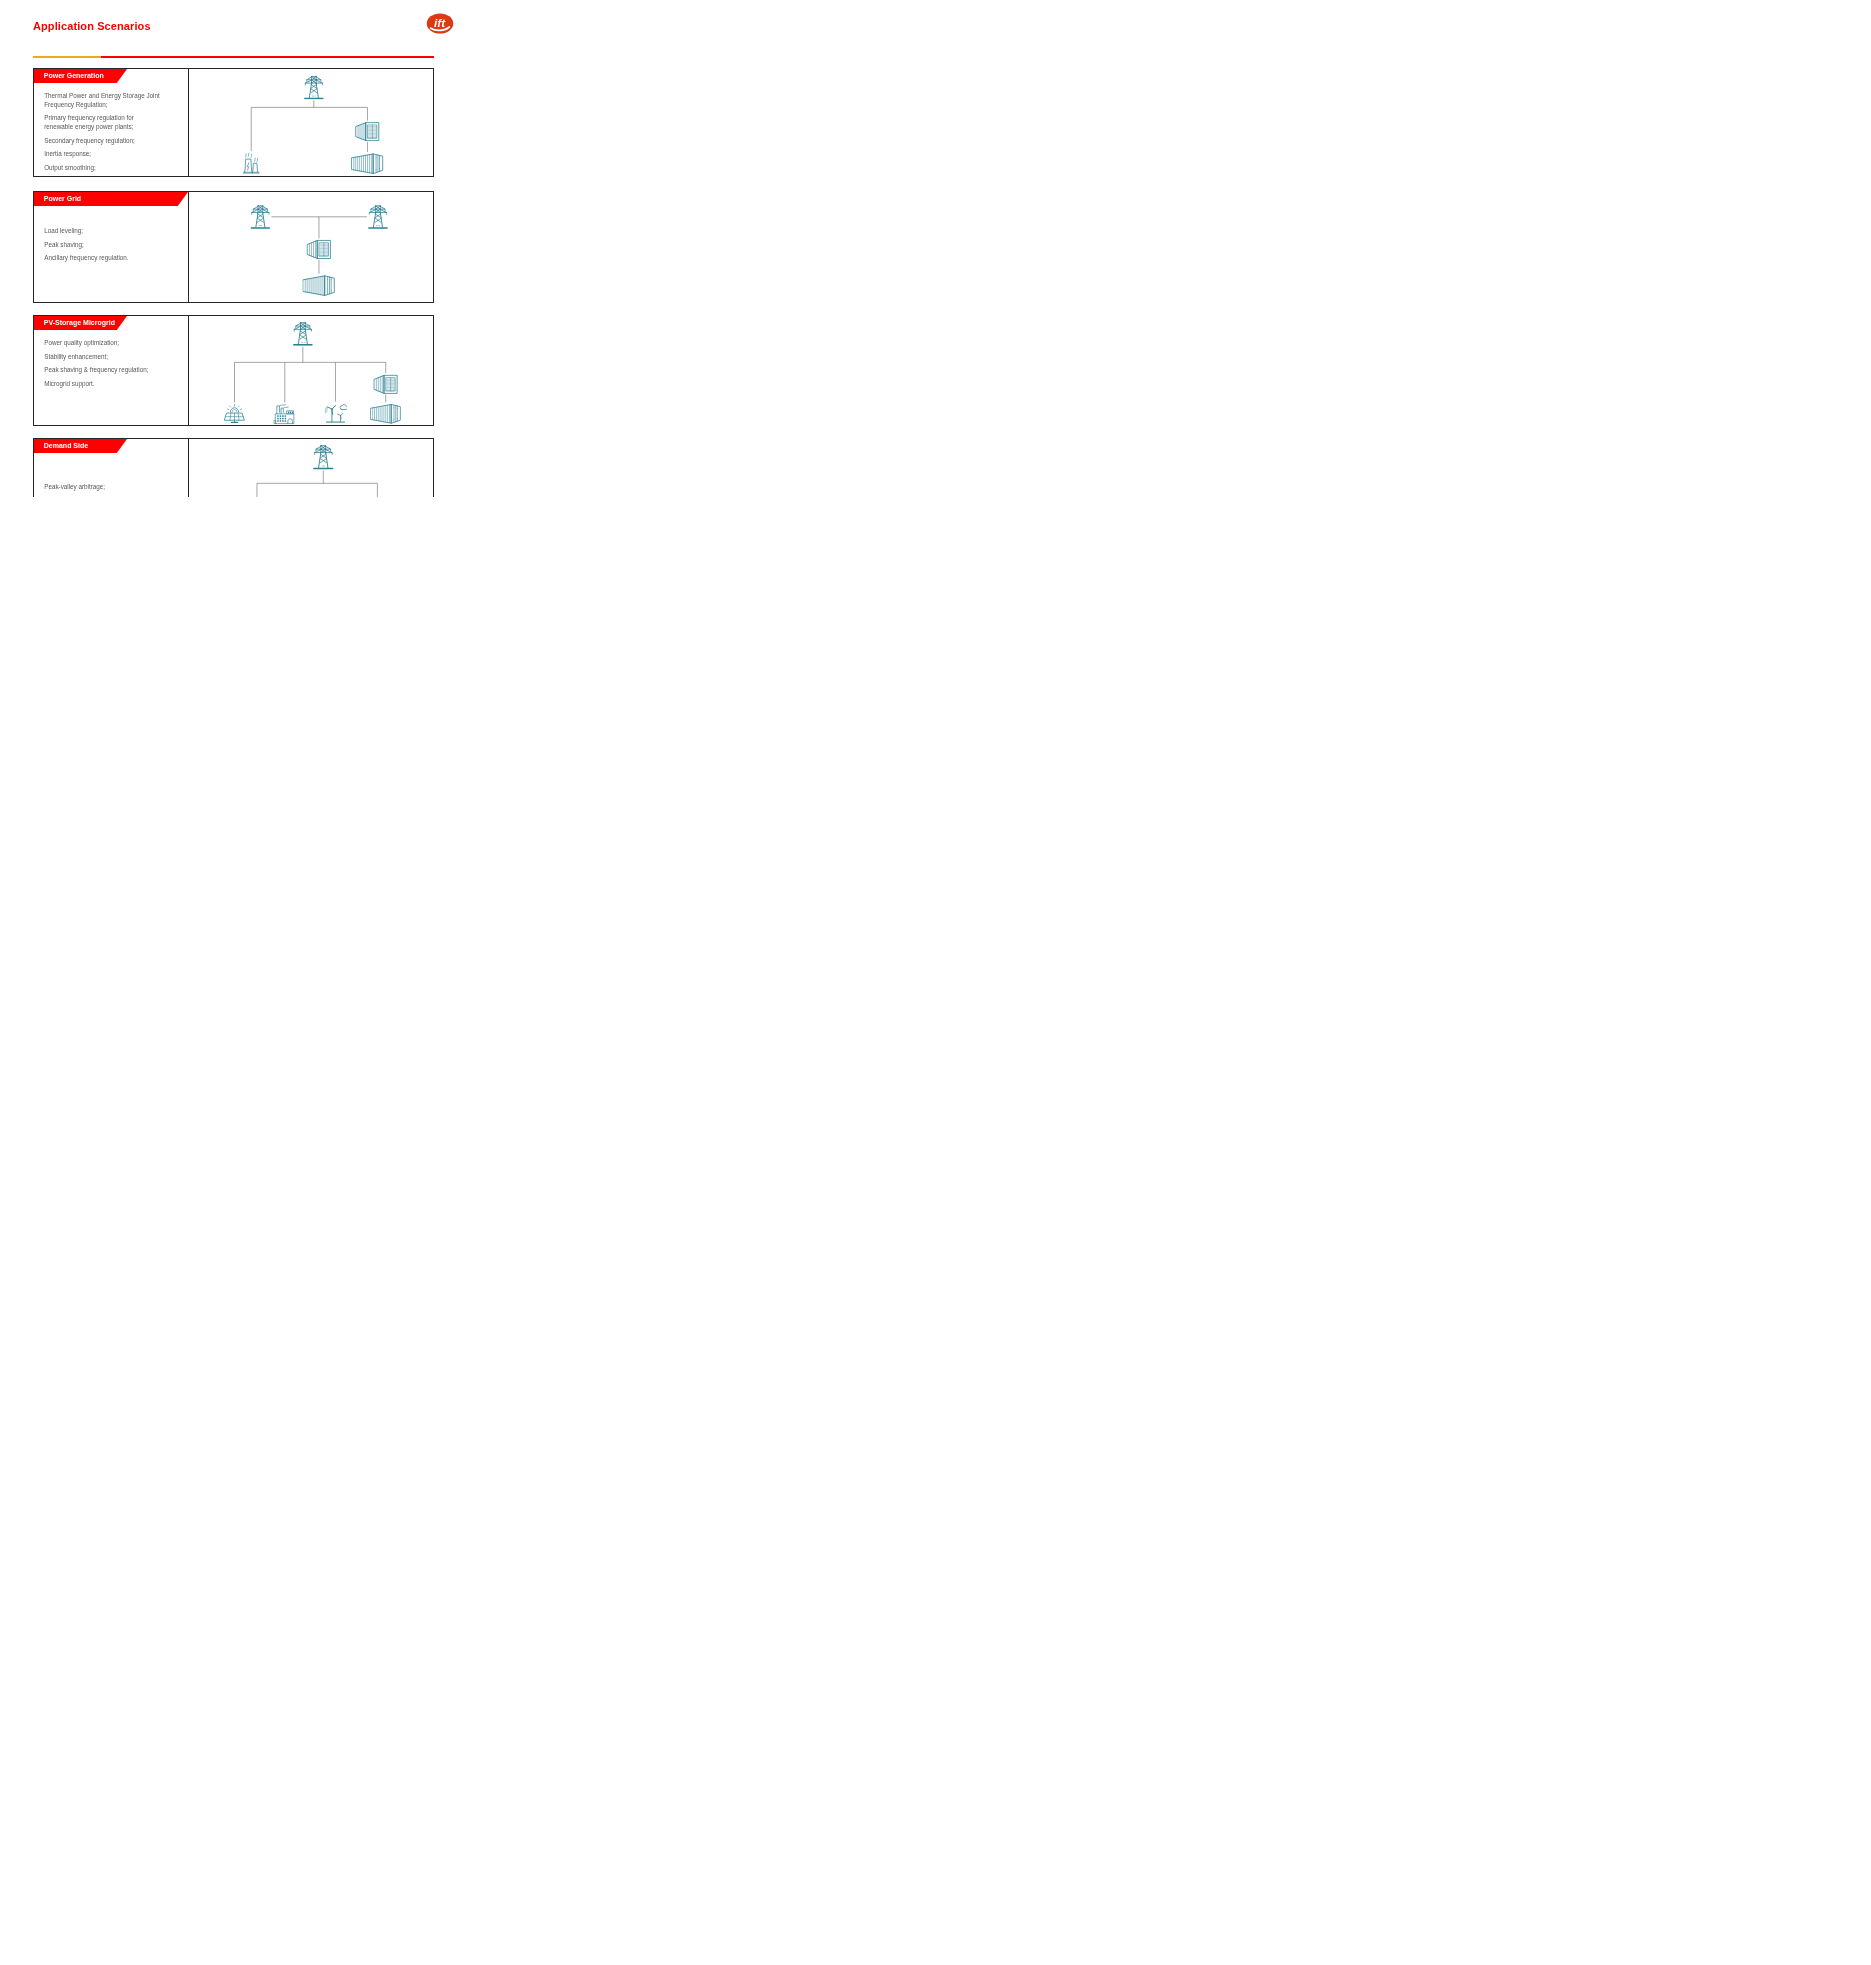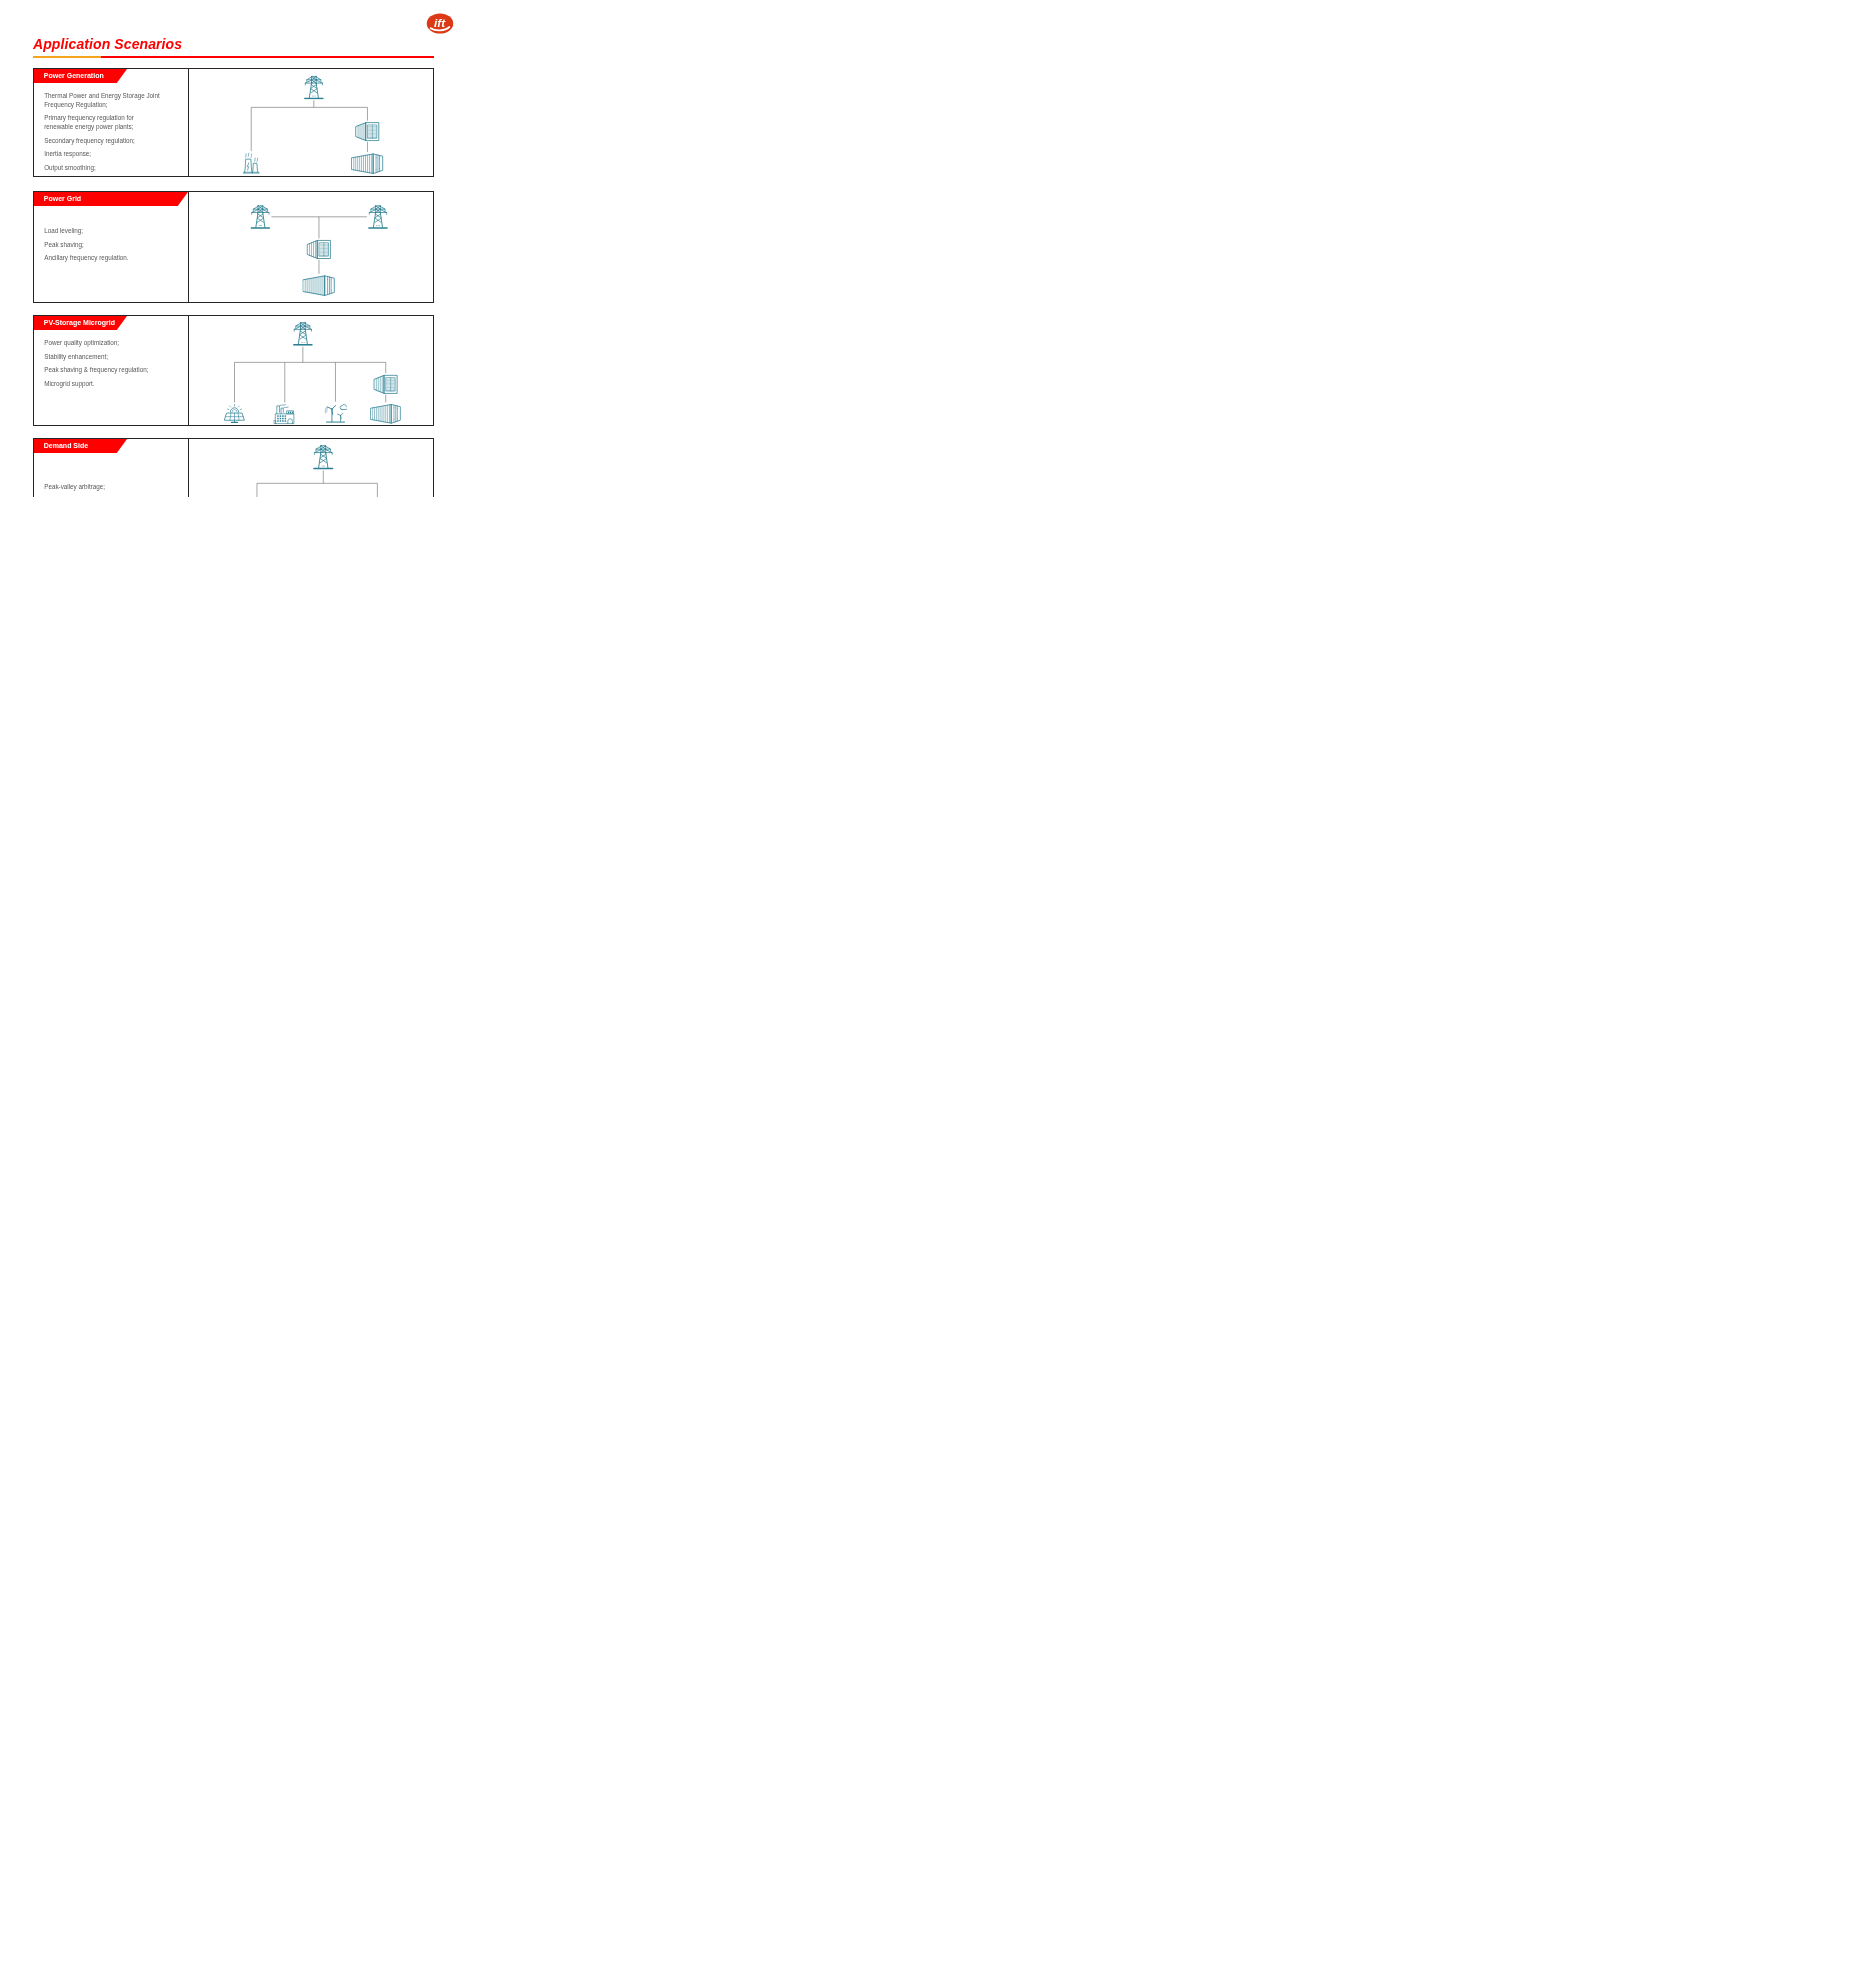--- a/index.html
+++ b/index.html
@@ -10,21 +10,21 @@
     --text-gray:#595757;
     --connector-gray:#666666;
     --border-dark:#262626;
   }
   html,body{margin:0;padding:0;background:#fff;}
   body{font-family:"Liberation Sans","DejaVu Sans",sans-serif;}
   #page{position:relative;width:468px;height:497px;background:#fff;overflow:hidden;}
 
   
   .logo{position:absolute;left:426px;top:13.4px;width:28px;height:21px;}
-  .page-title{position:absolute;left:33px;top:36px;font-size:14px;font-weight:bold;color:var(--accent-red);letter-spacing:0.1px;font-style:italic;}
+  .page-title{position:absolute;left:33px;top:20px;font-size:11px;font-weight:bold;color:var(--accent-red);letter-spacing:0.1px;}
   .title-underline{position:absolute;left:33px;top:56px;width:400px;height:1.6px;}
   .title-underline .seg-orange{position:absolute;left:0;top:0;width:68px;height:1.6px;background:var(--accent-orange);}
   .title-underline .seg-red{position:absolute;left:68px;top:0;width:333px;height:1.6px;background:var(--accent-red);}
 
   
   .section{position:absolute;left:33px;width:401px;border:0.4px solid var(--border-dark);background:#fff;box-sizing:border-box;}
   .sec1{top:68px;height:109px;}
   .sec2{top:191px;height:112px;}
   .sec3{top:315px;height:111px;}
   .sec4{top:438px;height:112px;}

